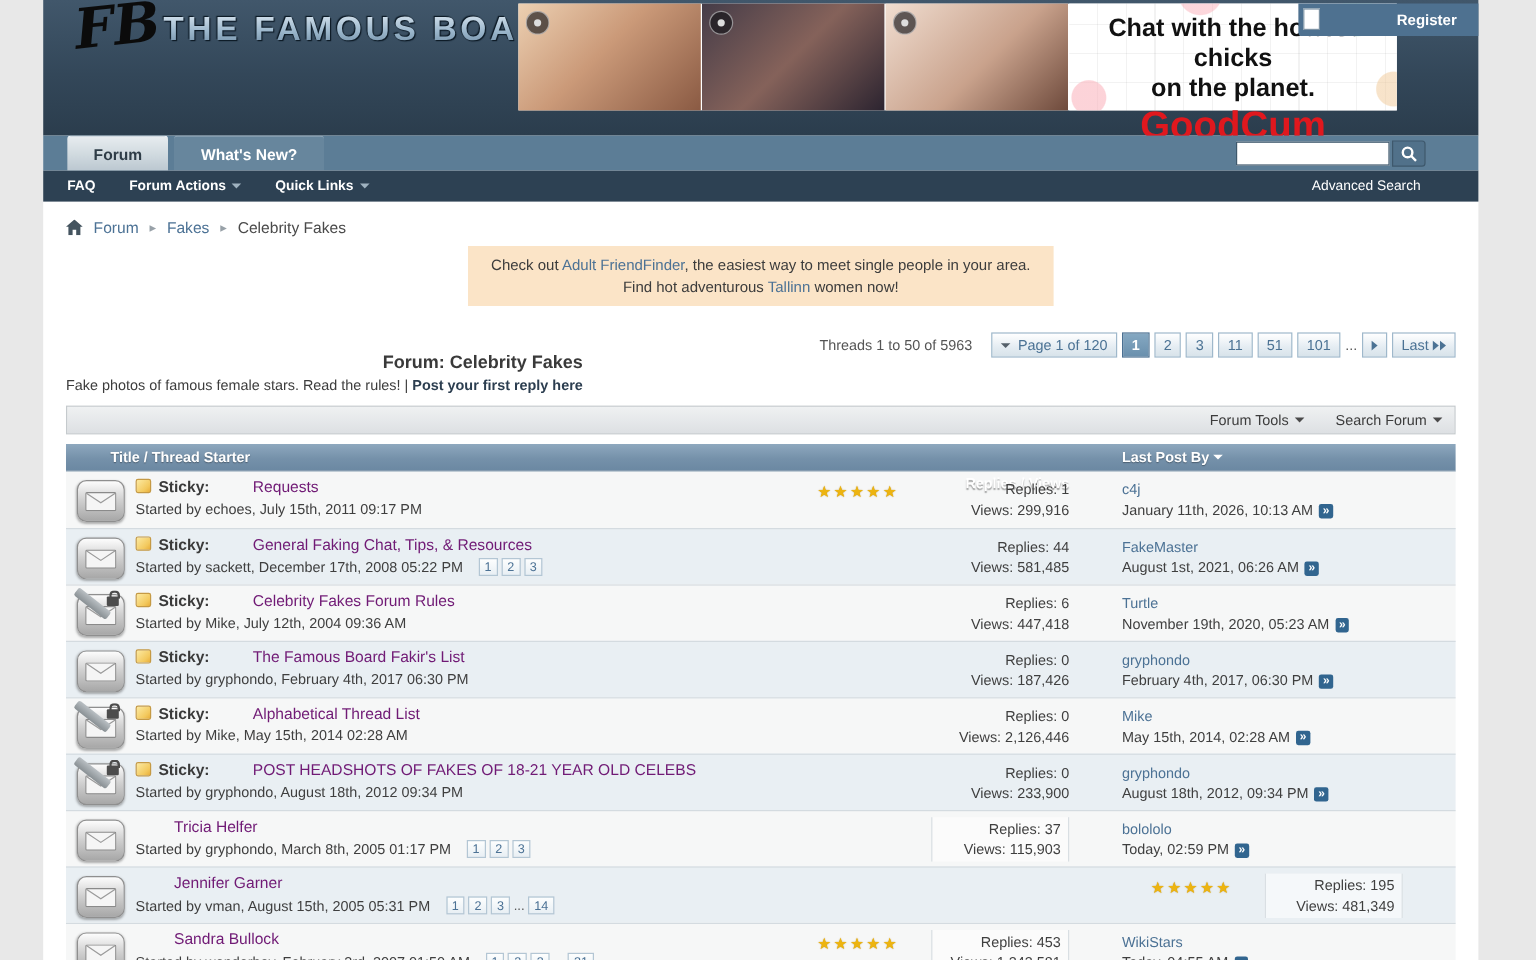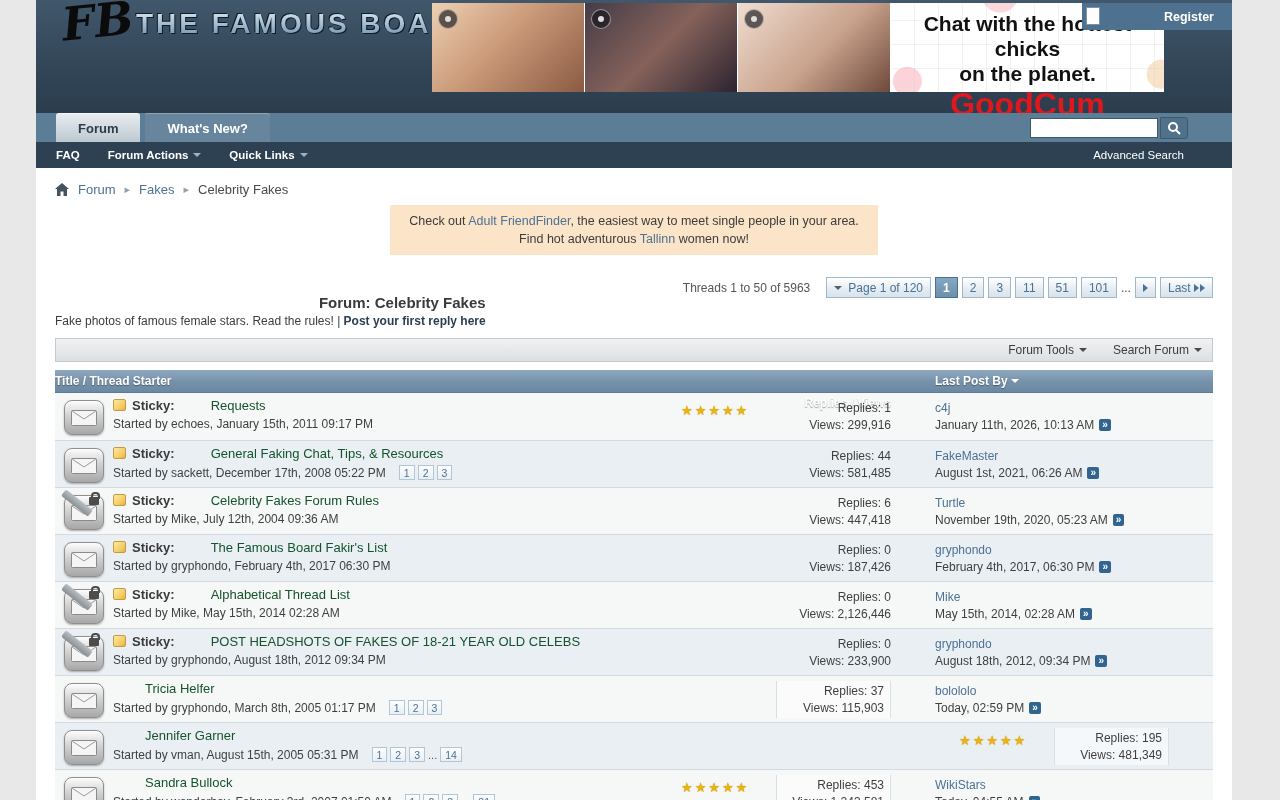--- a/index.html
+++ b/index.html
@@ -105,21 +105,21 @@
     display:flex; align-items:center; justify-content:flex-end; padding:0 10px; }
   .tool-item { font-size:12px; color:#3c3c3c; margin-left:26px; text-decoration:none;
     display:flex; align-items:center; }
   .tool-item .caret-down { border-top-color:#4a4a4a; }
 
   
   .thread-table { margin:8px 19px 0 19px; }
   .t-head { height:23px; background:linear-gradient(180deg,#8ea8be 0%,#7591aa 55%,#6b88a2 100%);
     border-bottom:1px solid #5d7b96; display:flex; align-items:center; color:#fff;
     font-size:12px; font-weight:bold; text-shadow:0 1px 1px rgba(0,0,0,.35); }
-  .th-title { flex:1; cursor:pointer; }
+  .th-title { flex:1; cursor:pointer;margin-left:37px; }
   .th-replies { width:205px; text-align:right; cursor:pointer;margin-top:44px; }
   .th-gap { width:44px; }
   .th-last { width:278px; cursor:pointer; display:flex; align-items:center; }
   .th-last .caret-down { border-top-color:#fff; margin-left:3px; }
 
   .thread-row { display:flex; min-height:47px; padding:5px 0 4px 0; border-top:1px solid #d4dbe0; }
   .thread-row.odd  { background:#f6f7f7; }
   .thread-row.even { background:#e9eff3; }
   .thread-row:first-child { border-top:none; }
   .cell-icon { width:58px; display:flex; justify-content:center; align-items:flex-start; padding-top:2px; }
@@ -127,21 +127,21 @@
   .cell-stars { width:95px; padding-top:3px; }
   .stars { color:#edb410; font-size:13px; letter-spacing:2px; text-shadow:0 0 1px #b07f00; }
   .cell-stats { width:115px; text-align:right; font-size:12px; color:#3f3f3f; line-height:17px; padding-top:2px; }
   .cell-gap { width:44px; }
   .cell-last { width:278px; font-size:12px; line-height:17px; padding-top:2px; }
   .thread-row.plain .cell-stats { background:rgba(255,255,255,.55);
     border-left:1px solid #d9dfe3; border-right:1px solid #d9dfe3; padding-right:6px; }
 
   .title-line { font-size:13px; line-height:16px; }
   .sticky-label { font-weight:bold; color:#3a3a3a; margin-right:4px; }
-  .thread-link { color:#14532d; text-decoration:none;padding-left:32px; }
+  .thread-link { color:#701a75; text-decoration:none;padding-left:32px; }
   .started-line { margin-top:3px; font-size:12px; color:#3f3f3f; display:flex; align-items:center; }
   .mini-pages { margin-left:10px; display:inline-flex; align-items:center; }
   .mini-page { border:1px solid #b3c6d4; background:linear-gradient(180deg,#fdfefe,#e8eff4);
     color:#4c7295; font-size:10.5px; padding:0 4px; height:15px; line-height:14px; margin-left:3px; cursor:pointer; }
   .mini-ellipsis { color:#555; font-size:11px; margin-left:3px; }
 
   .note-icon { display:inline-block; width:13px; height:12px; margin-right:6px; vertical-align:-1px;
     background:linear-gradient(135deg,#fceaa2 0%,#f3c95e 70%,#e8ae3a 100%);
     border:1px solid #c59a45; border-radius:2px; }
 
@@ -292,21 +292,21 @@
           <path d="M1 1 L13 9 L25 1" fill="none" stroke="#9a9a9a"></path>
         </svg>
 
       </div>
     </div>
     <div class="cell-main">
       <div class="title-line">
         <span class="note-icon"></span><span class="sticky-label">Sticky:</span><a href="#" class="thread-link">Requests</a>
       </div>
       <div class="started-line">
-        <span>Started by echoes, January 15th, 2011 09:17 PM</span>
+        <span>Started by echoes, July 15th, 2011 09:17 PM</span>
 
       </div>
     </div>
     <div class="cell-stars"><span class="stars">★★★★★</span></div>
     <div class="cell-stats">
       <div>Replies: 1</div>
       <div>Views: 299,916</div>
     </div>
     <div class="cell-gap"></div>
     <div class="cell-last">

